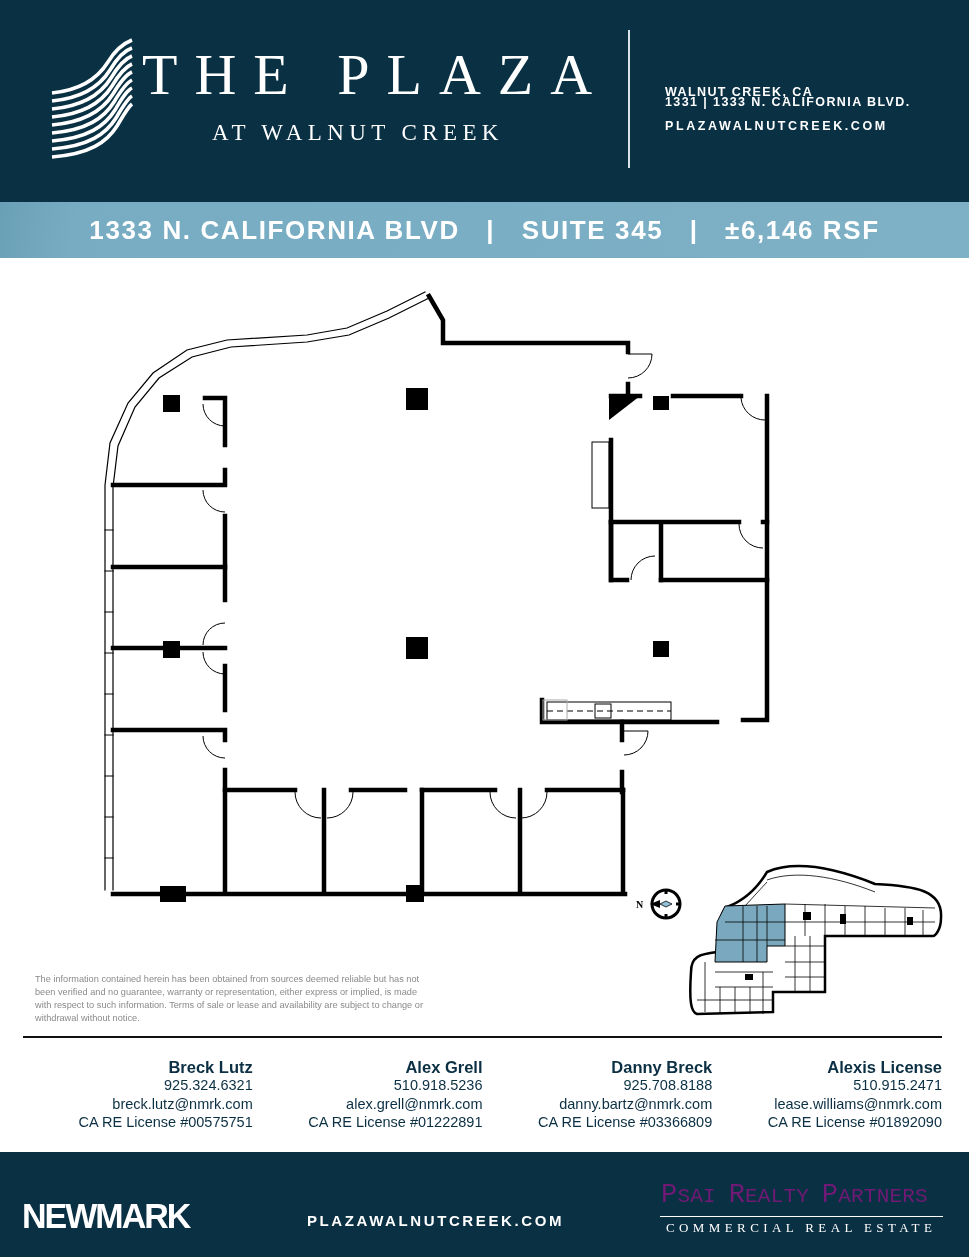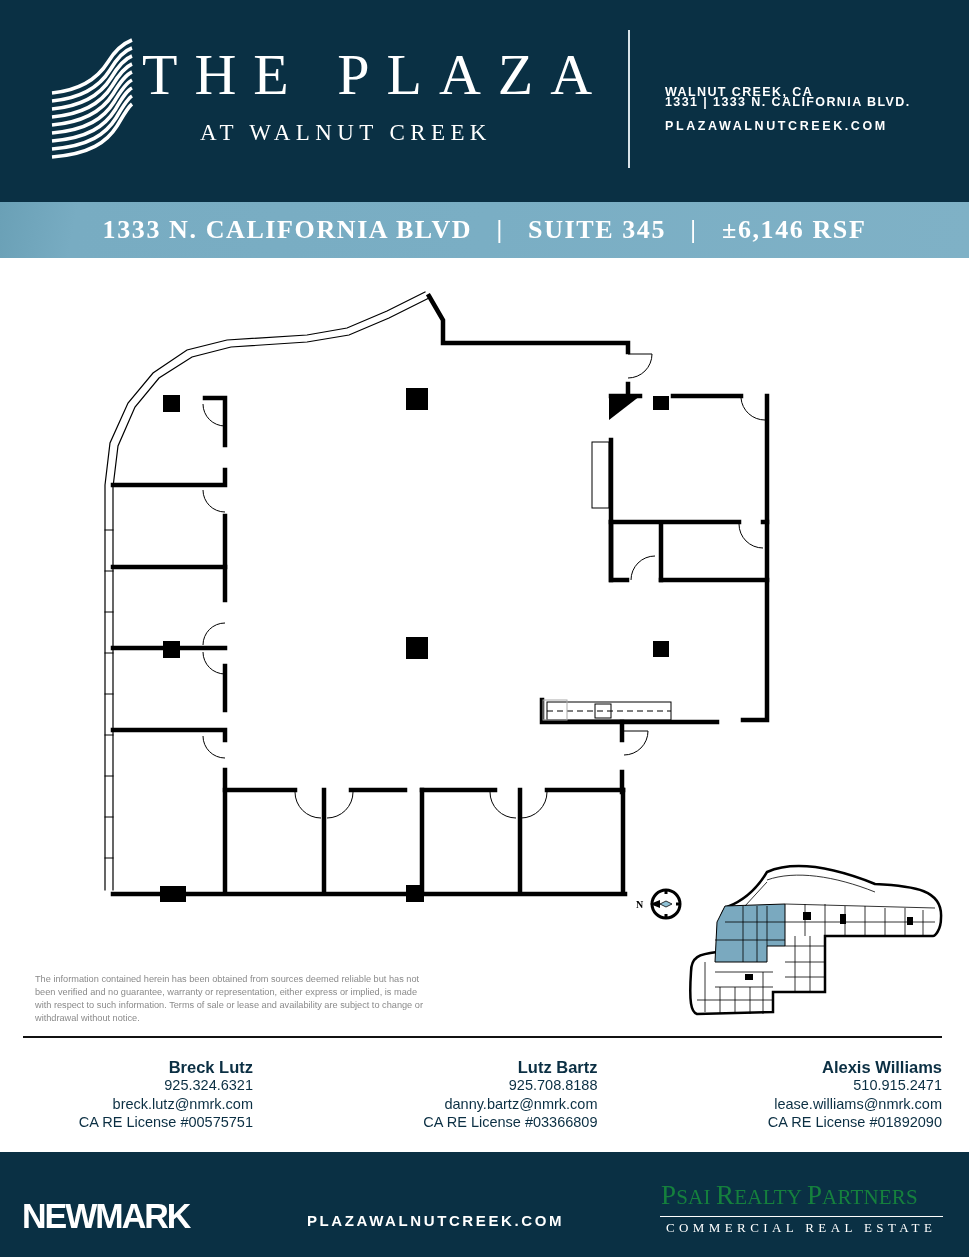--- a/index.html
+++ b/index.html
@@ -2,45 +2,45 @@
 <html><head>
   <meta charset="utf-8">
   <style>
     * { margin: 0; padding: 0; box-sizing: border-box; }
     html, body { width: 969px; height: 1257px; background: #ffffff; overflow: hidden; }
     body { position: relative; font-family: "Liberation Sans", sans-serif; color: #0b2f43; }
 
     .header { position: absolute; left: 0; top: 0; width: 969px; height: 202px; background: #0a3044; padding-left: 33px; }
     .logo-wave { position: absolute; left: 50px; top: 38px; width: 85px; height: 122px; }
     .logo-title { position: absolute; left: 142px; top: 46px; font-family: "Liberation Serif", serif; color: #ffffff; font-size: 58px; letter-spacing: 17px; line-height: 1; white-space: nowrap; }
-    .logo-sub { position: absolute; left: 200px; top: 121px; font-family: "Liberation Serif", serif; color: #ffffff; font-size: 23px; letter-spacing: 5.4px; line-height: 1; white-space: nowrap; }
+    .logo-sub { position: absolute; left: 212px; top: 121px; font-family: "Liberation Serif", serif; color: #ffffff; font-size: 23px; letter-spacing: 5.4px; line-height: 1; white-space: nowrap; }
     .header-divider { position: absolute; left: 628px; top: 30px; width: 2px; height: 138px; background: #d8e2e8; }
     .addr-line { position: absolute; left: 665px; color: #ffffff; font-size: 12.5px; font-weight: bold; letter-spacing: 1.4px; white-space: nowrap; }
     .addr-1 { top: 65px; margin-top: 30px; }
     .addr-2 { top: 85px; text-align: right; }
     .addr-web { top: 119px; letter-spacing: 2.6px; }
 
-    .banner { position: absolute; left: 0; top: 202px; width: 969px; height: 56px; background: linear-gradient(100deg, #6aa0b6 0%, #78acc2 8%, #7aaec4 50%, #7fb1c6 100%); display: flex; align-items: center; justify-content: center; font-family: Liberation Serif, serif; }
+    .banner { position: absolute; left: 0; top: 202px; width: 969px; height: 56px; background: linear-gradient(100deg, #6aa0b6 0%, #78acc2 8%, #7aaec4 50%, #7fb1c6 100%); display: flex; align-items: center; justify-content: center; }
     .banner-text { color: #ffffff; font-size: 26px; font-weight: bold; letter-spacing: 1.6px; white-space: nowrap; }
 
     .floorplan { position: absolute; left: 95px; top: 280px; width: 690px; height: 630px; }
     .keyplan { position: absolute; left: 685px; top: 862px; width: 260px; height: 160px; }
     .compass { position: absolute; left: 636px; top: 886px; width: 50px; height: 36px; }
 
     .disclaimer { position: absolute; left: 35px; top: 973px; width: 390px; color: #8a8a8a; font-size: 9.2px; line-height: 13px; }
 
     .contact-rule { position: absolute; left: 23px; top: 1036px; width: 919px; height: 2px; background: #111111; }
     .contacts { position: absolute; left: 23px; top: 1058px; width: 919px; display: flex; justify-content: space-between; }
     .contact { width: 230px; text-align: right; color: #0b2f43; font-size: 14.5px; line-height: 18.4px; }
     .contact-name { font-size: 16.5px; font-weight: bold; }
 
     .footer { position: absolute; left: 0; top: 1152px; width: 969px; height: 105px; background: #0a3044; }
     .newmark { position: absolute; left: 22px; top: 1196px; color: #ffffff; font-size: 34px; font-weight: bold; letter-spacing: -2px; font-family: "Liberation Sans", sans-serif; transform: scaleY(1.05); }
     .footer-web { position: absolute; left: 307px; top: 1212px; color: #ffffff; font-size: 15px; font-weight: bold; letter-spacing: 2.6px; }
-    .psai-title { position: absolute; left: 661px; top: 1180px; color: #15803d; font-family: Liberation Serif, serif; font-size: 27px; white-space: nowrap; letter-spacing: 0.2px; }
+    .psai-title { position: absolute; left: 661px; top: 1180px; color: #701a75; font-family: Liberation Mono, monospace; font-size: 27px; white-space: nowrap; letter-spacing: 0.2px; }
     .psai-title .sc { font-size: 21px; }
     .psai-rule { position: absolute; left: 660px; top: 1216px; width: 283px; height: 1px; background: #ffffff; }
     .psai-sub { position: absolute; left: 666px; top: 1220px; color: #ffffff; font-family: "Liberation Serif", serif; font-size: 13px; letter-spacing: 4.4px; white-space: nowrap; }
   </style>
 </head>
 <body>
 
 <div class="header">
   <svg class="logo-wave" viewBox="0 0 85 122">
     <g fill="none" stroke="#ffffff" stroke-width="3.6">
@@ -189,27 +189,33 @@
 
 <div class="contact-rule"></div>
 <div class="contacts">
   <div class="contact">
     <div class="contact-name">Breck Lutz</div>
     <div>925.324.6321</div>
     <div>breck.lutz@nmrk.com</div>
     <div>CA RE License #00575751</div>
   </div>
   <div class="contact">
-    <div class="contact-name">Lutz Bartz</div>
+    <div class="contact-name">Alex Grell</div>
+    <div>510.918.5236</div>
+    <div>alex.grell@nmrk.com</div>
+    <div>CA RE License #01222891</div>
+  </div>
+  <div class="contact">
+    <div class="contact-name">Danny Breck</div>
     <div>925.708.8188</div>
     <div>danny.bartz@nmrk.com</div>
     <div>CA RE License #03366809</div>
   </div>
   <div class="contact">
-    <div class="contact-name">Alexis Williams</div>
+    <div class="contact-name">Alexis License</div>
     <div>510.915.2471</div>
     <div>lease.williams@nmrk.com</div>
     <div>CA RE License #01892090</div>
   </div>
 </div>
 
 <div class="footer"></div>
 <div class="newmark">NEWMARK</div>
 <div class="footer-web">PLAZAWALNUTCREEK.COM</div>
 <div class="psai-title">

